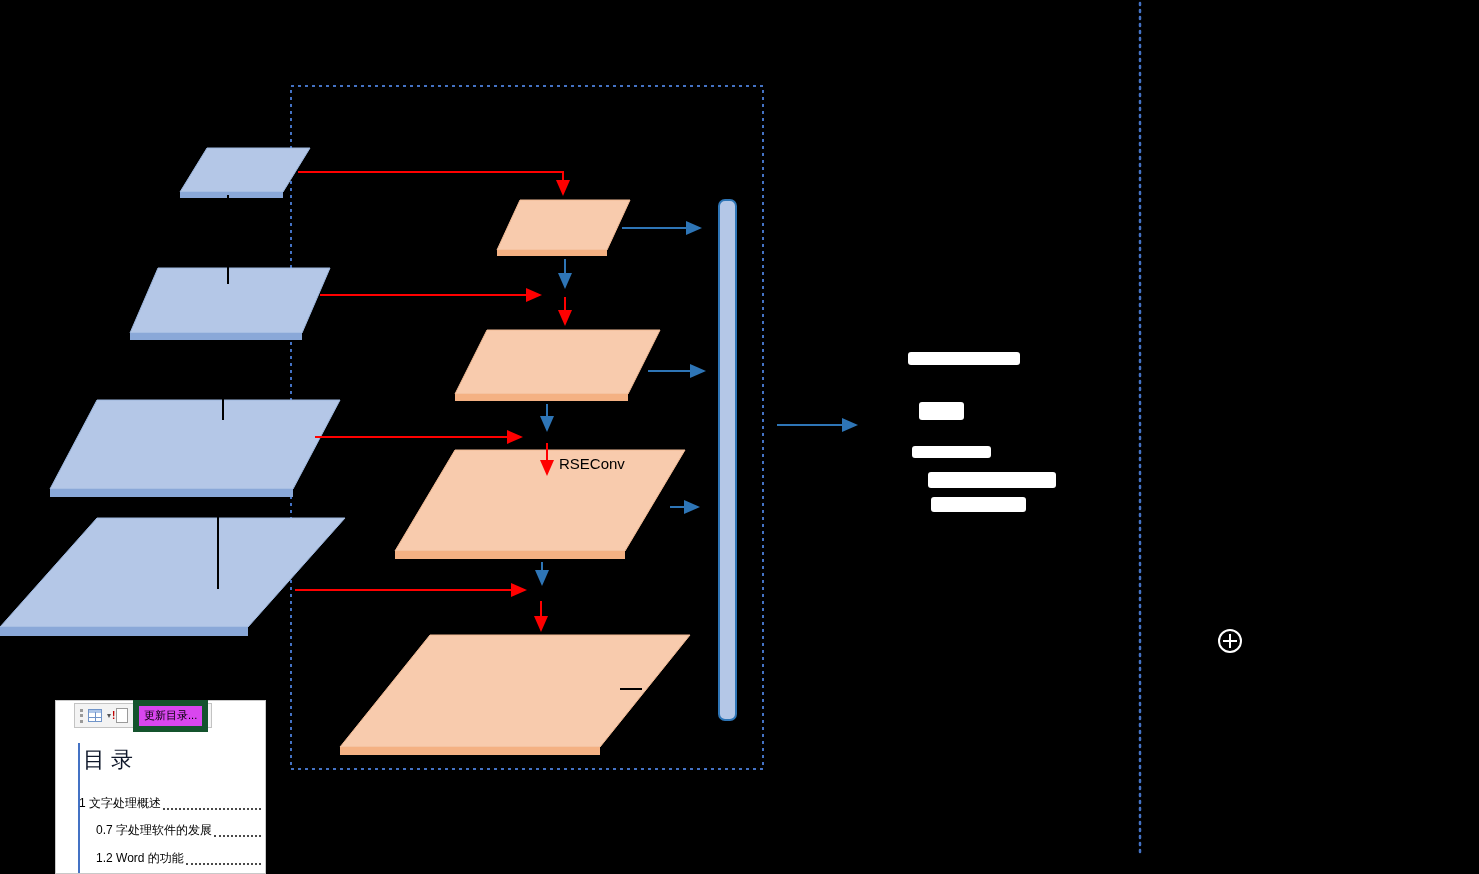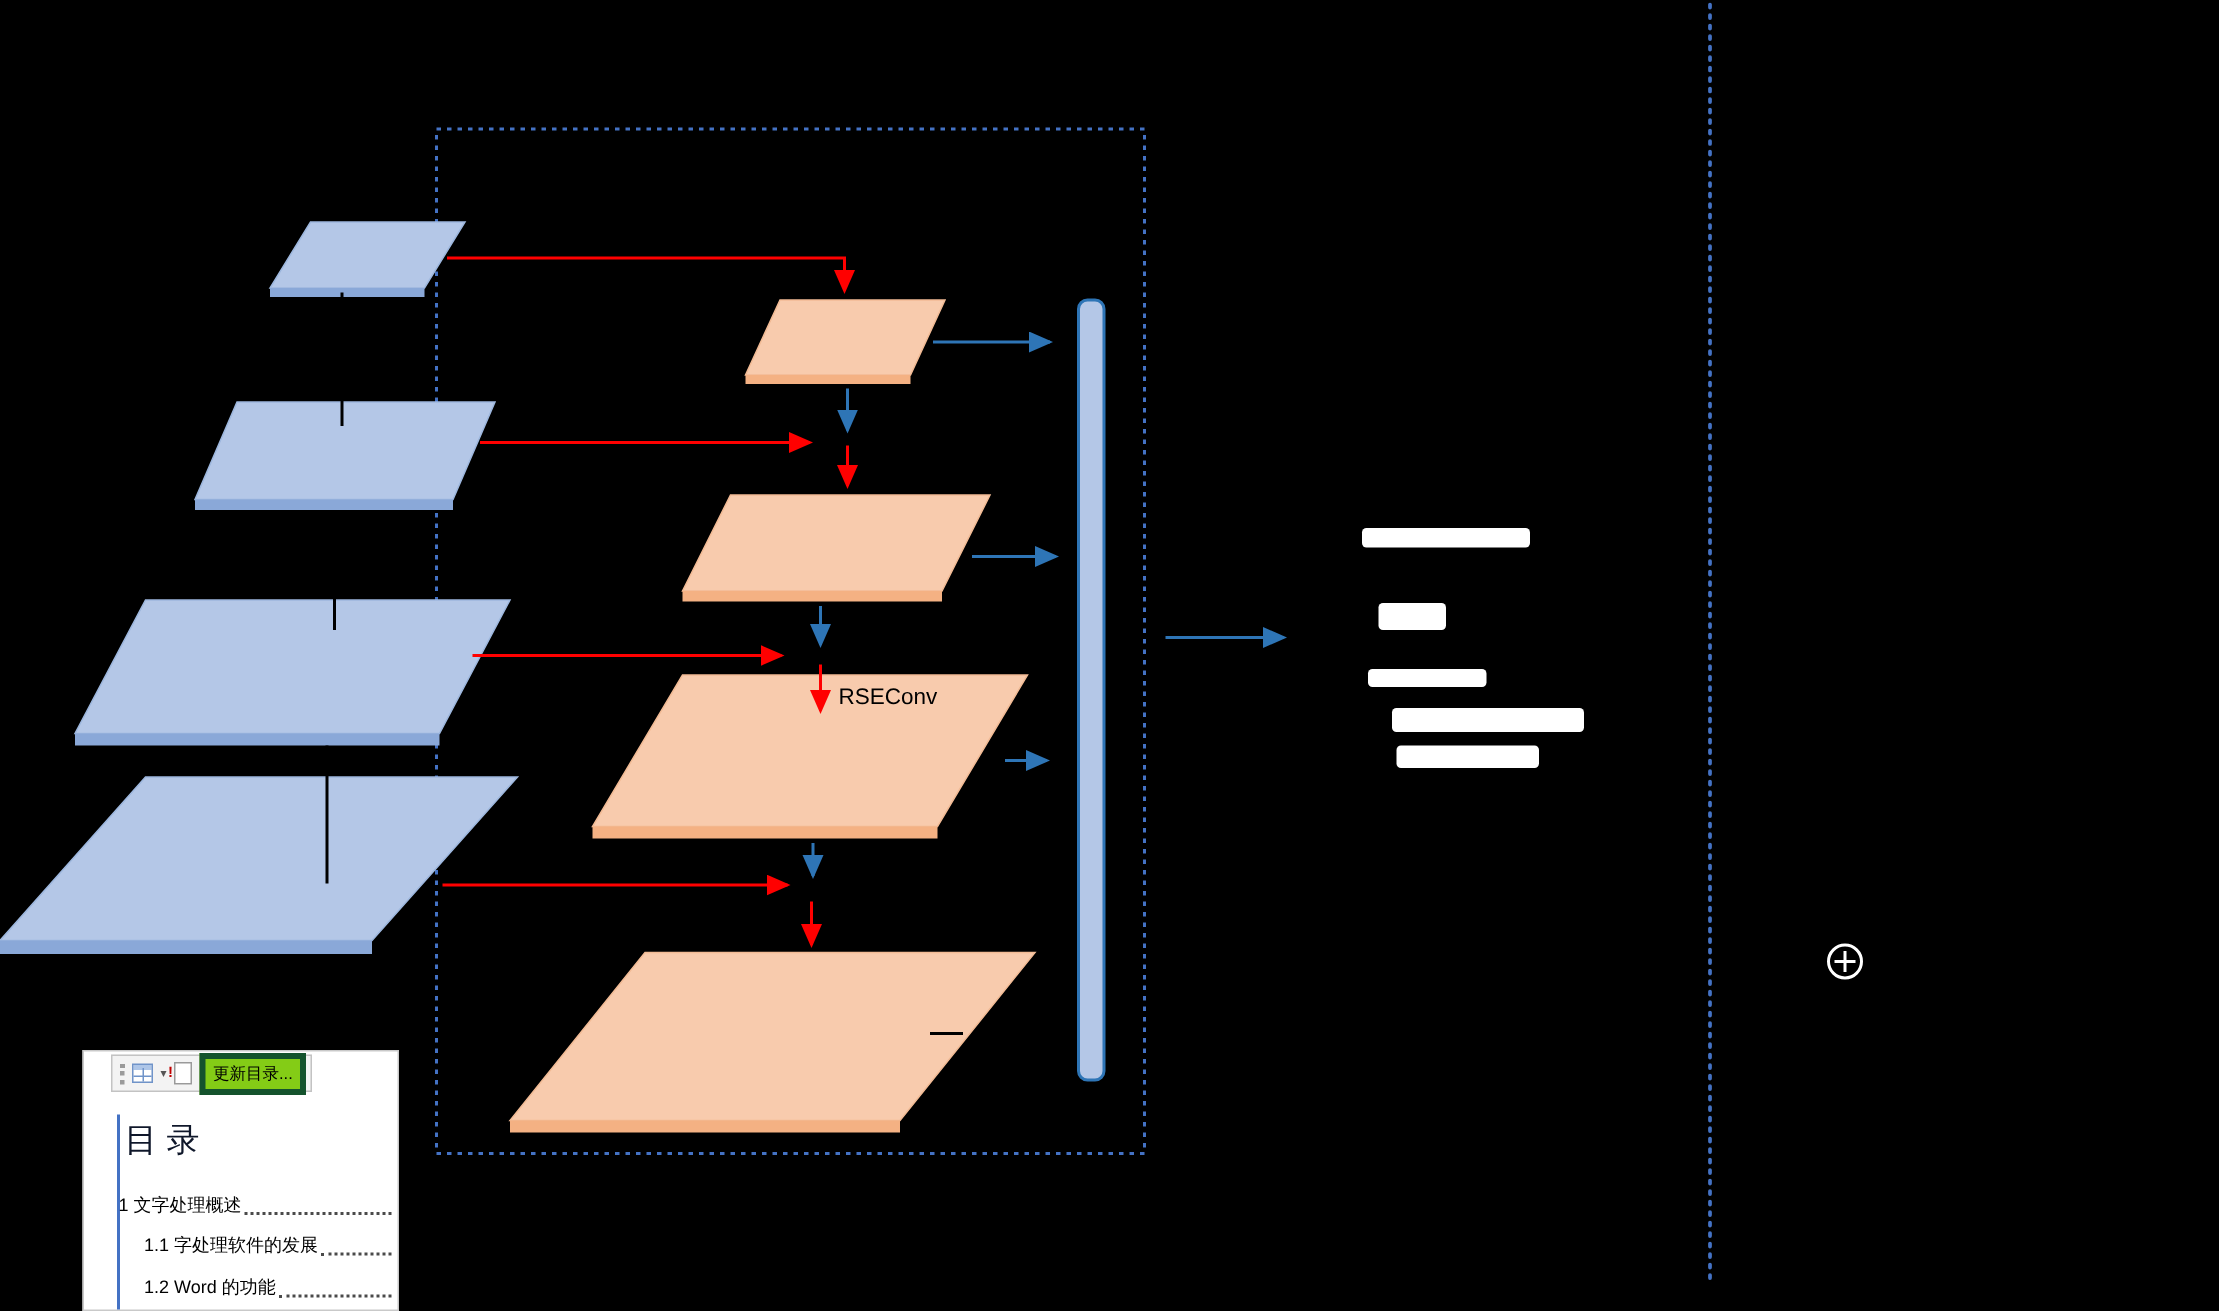--- a/index.html
+++ b/index.html
@@ -54,21 +54,21 @@
   .doc-icon {
     position:relative; width:12px; height:15px; background:#ffffff;
     border:1px solid #9a9a9a;
   }
   .doc-red {
     position:absolute; left:-5px; top:2px; color:#c00000;
     font-size:10px; font-weight:bold; line-height:1;
   }
   .update-btn {
     font-family:"Liberation Sans", sans-serif; font-size:11px; color:#000;
-    background:#84cc16; border:4px solid #14532d; padding:2px 5px 3px;
+    background:#d946ef; border:6px solid #14532d; padding:2px 5px 3px;
     white-space:nowrap; cursor:pointer;
   }
   .toc-body { position:absolute; left:0; top:30px; right:0; bottom:0; }
   .text-guide { position:absolute; left:22px; top:12px; bottom:0; width:2px; background:#4472c4; }
   .toc-title {
     position:absolute; left:27px; top:14px;
     font-size:22px; color:#0f172a; letter-spacing:6px; white-space:nowrap;
   }
   .toc-entry {
     position:absolute; right:4px; display:flex; align-items:flex-end;
@@ -201,21 +201,21 @@
 
     <div class="toc-body">
       <div class="text-guide"></div>
       <div class="toc-title">目录</div>
 
       <div class="toc-entry e1">
         <span class="toc-label">1 文字处理概述</span>
         <span class="leader"></span>
       </div>
       <div class="toc-entry e2">
-        <span class="toc-label">1.1 字处理软件的发展</span>
+        <span class="toc-label">0.7 字处理软件的发展</span>
         <span class="leader"></span>
       </div>
       <div class="toc-entry e3">
         <span class="toc-label">1.2 Word 的功能</span>
         <span class="leader"></span>
       </div>
     </div>
   </div>
 
 </div>

